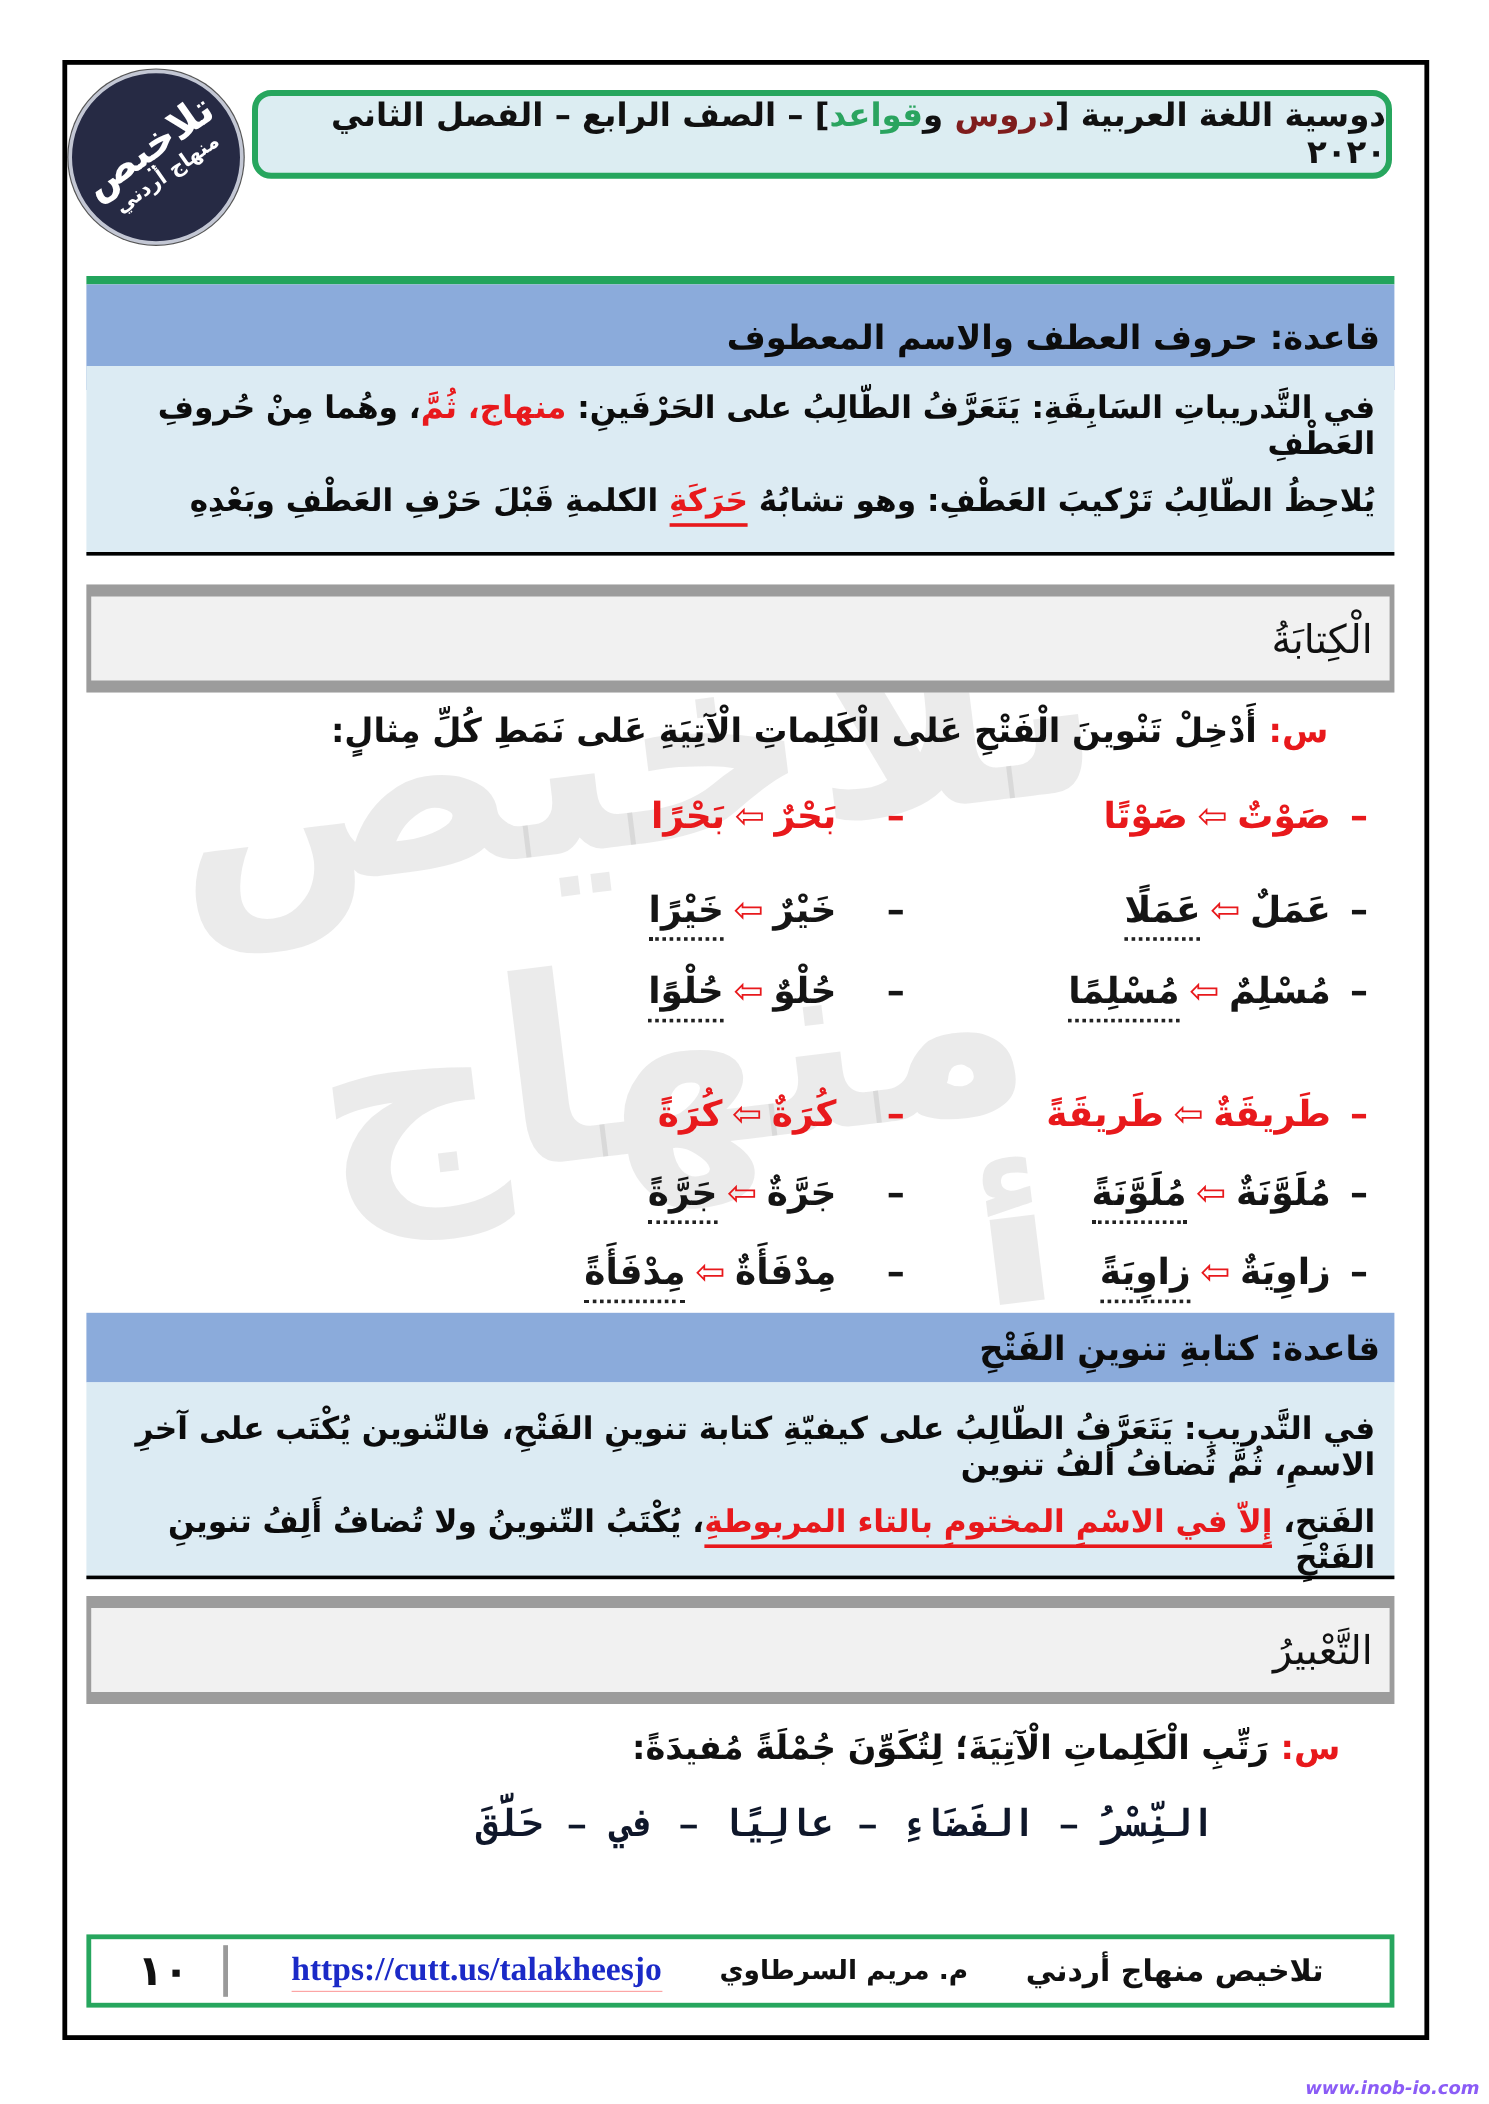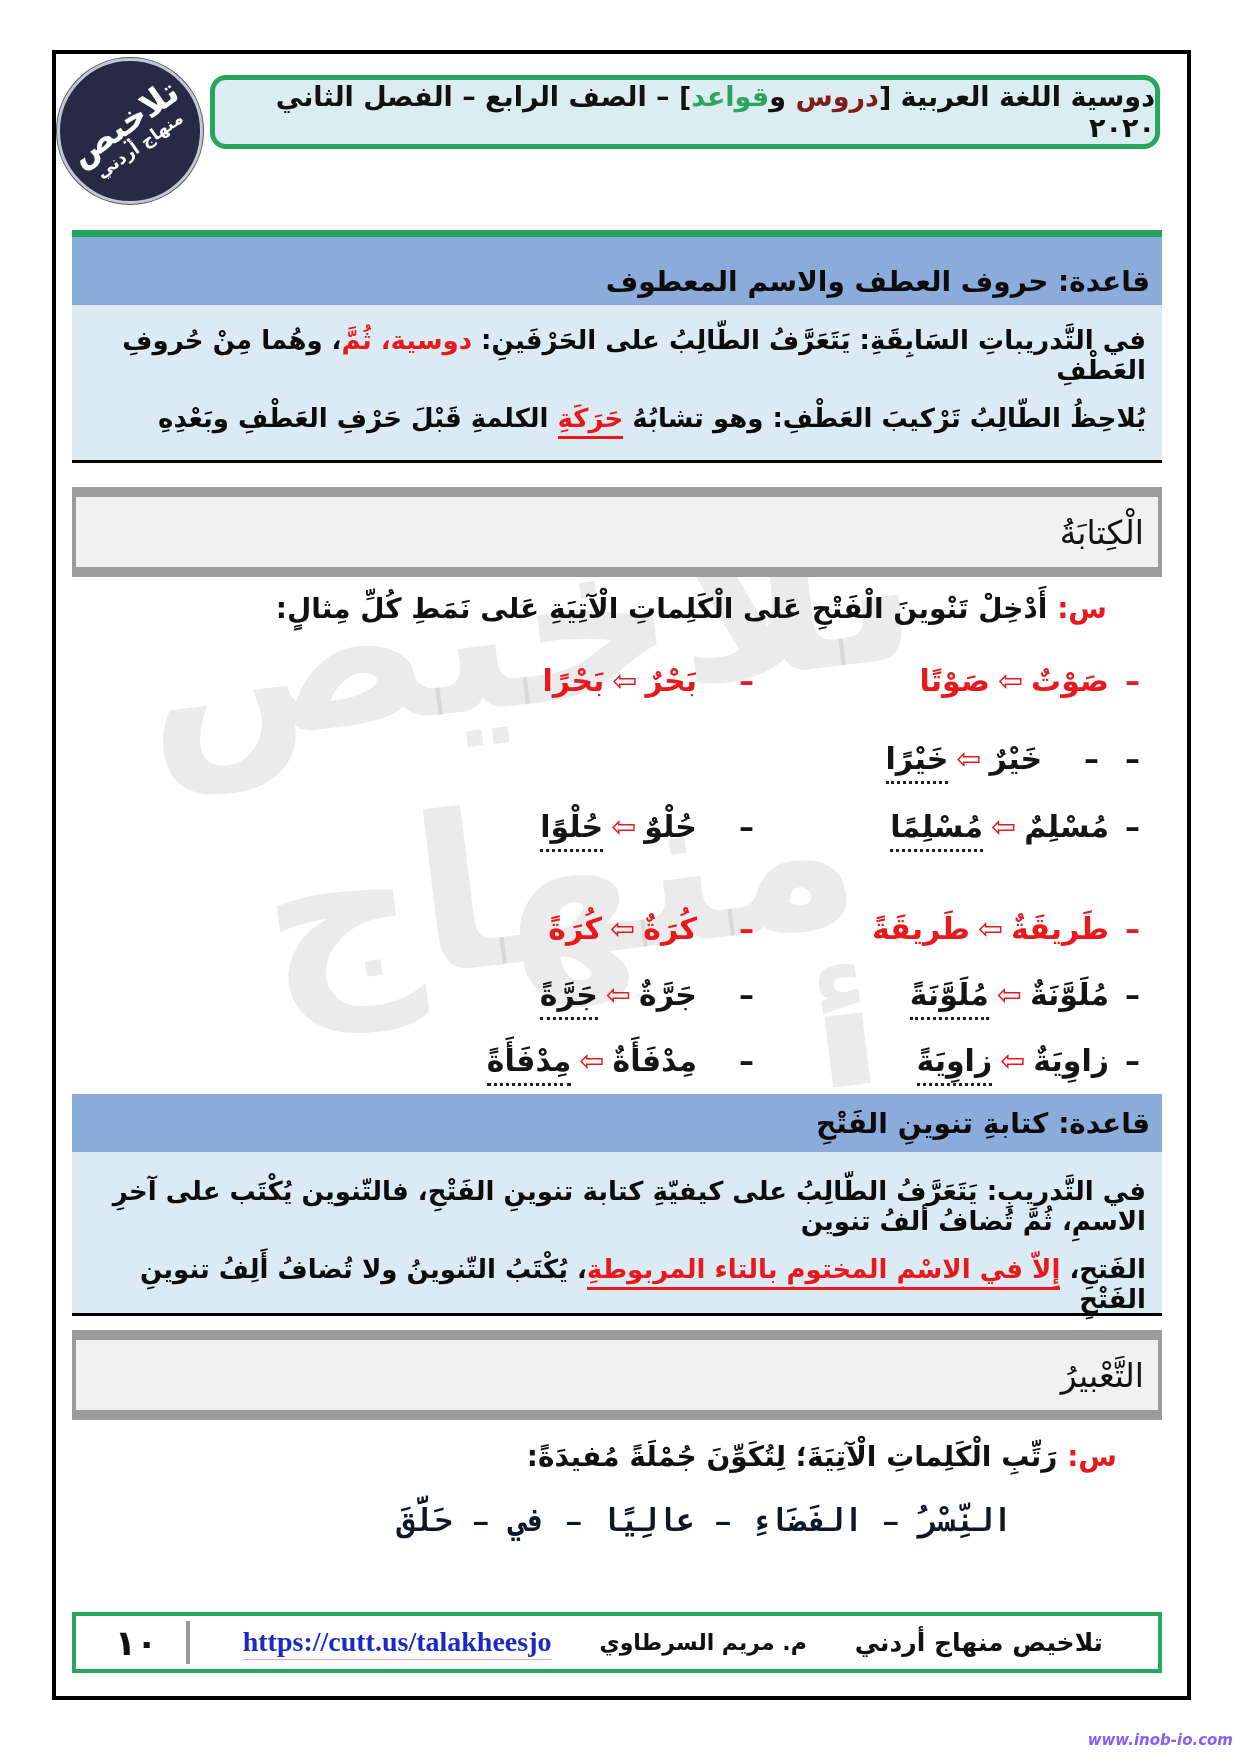--- a/index.html
+++ b/index.html
@@ -105,21 +105,21 @@
     <span>دوسية اللغة العربية [</span><span class="t-maroon">دروس</span><span> و</span><span class="t-green">قواعد</span><span>] – الصف الرابع – الفصل الثاني ٢٠٢٠</span>
   </span>
 </div>
 
 <div class="abs strip-green" style="top:230px;"></div>
 <div class="abs band-blue" style="top:237px; height:88px;">
   <span>قاعدة: حروف العطف والاسم المعطوف</span>
 </div>
 <div class="abs body-blue" style="top:305px; height:158px;">
   <div class="ln" style="top:20px;">
-    <span>في التَّدريباتِ السَابِقَةِ: يَتَعَرَّفُ الطّالِبُ على الحَرْفَينِ: </span><span class="t-red">دوسية، ثُمَّ</span><span>، وهُما مِنْ حُروفِ العَطْفِ</span>
+    <span>في التَّدريباتِ السَابِقَةِ: يَتَعَرَّفُ الطّالِبُ على الحَرْفَينِ: </span><span class="t-red">منهاج، ثُمَّ</span><span>، وهُما مِنْ حُروفِ العَطْفِ</span>
   </div>
   <div class="ln" style="top:98px;">
     <span>يُلاحِظُ الطّالِبُ تَرْكيبَ العَطْفِ: وهو تشابُهُ </span><span class="t-red-u">حَرَكَةِ</span><span> الكلمةِ قَبْلَ حَرْفِ العَطْفِ وبَعْدِهِ</span>
   </div>
 </div>
 
 <div class="abs gray-box" style="top:487px;">
   <span>الْكِتابَةُ</span>
 </div>
 
@@ -129,20 +129,21 @@
 
 <div class="abs wrow redrow" style="top:648px;">
   <span class="dash">–</span>
   <span class="pair1"><span>صَوْتٌ</span><span class="arrow">⇦</span><span class="to">صَوْتًا</span></span>
   <span class="mid">–</span>
   <span class="pair2"><span>بَحْرٌ</span><span class="arrow">⇦</span><span class="to">بَحْرًا</span></span>
 </div>
 
 <div class="abs wrow plain" style="top:726px;">
   <span class="dash">–</span>
+  <span class="pair1"><span>عَمَلٌ</span><span class="arrow">⇦</span><span class="to">عَمَلًا</span></span>
   <span class="mid">–</span>
   <span class="pair2"><span>خَيْرٌ</span><span class="arrow">⇦</span><span class="to">خَيْرًا</span></span>
 </div>
 
 <div class="abs wrow plain" style="top:794px;">
   <span class="dash">–</span>
   <span class="pair1"><span>مُسْلِمٌ</span><span class="arrow">⇦</span><span class="to">مُسْلِمًا</span></span>
   <span class="mid">–</span>
   <span class="pair2"><span>حُلْوٌ</span><span class="arrow">⇦</span><span class="to">حُلْوًا</span></span>
 </div>

